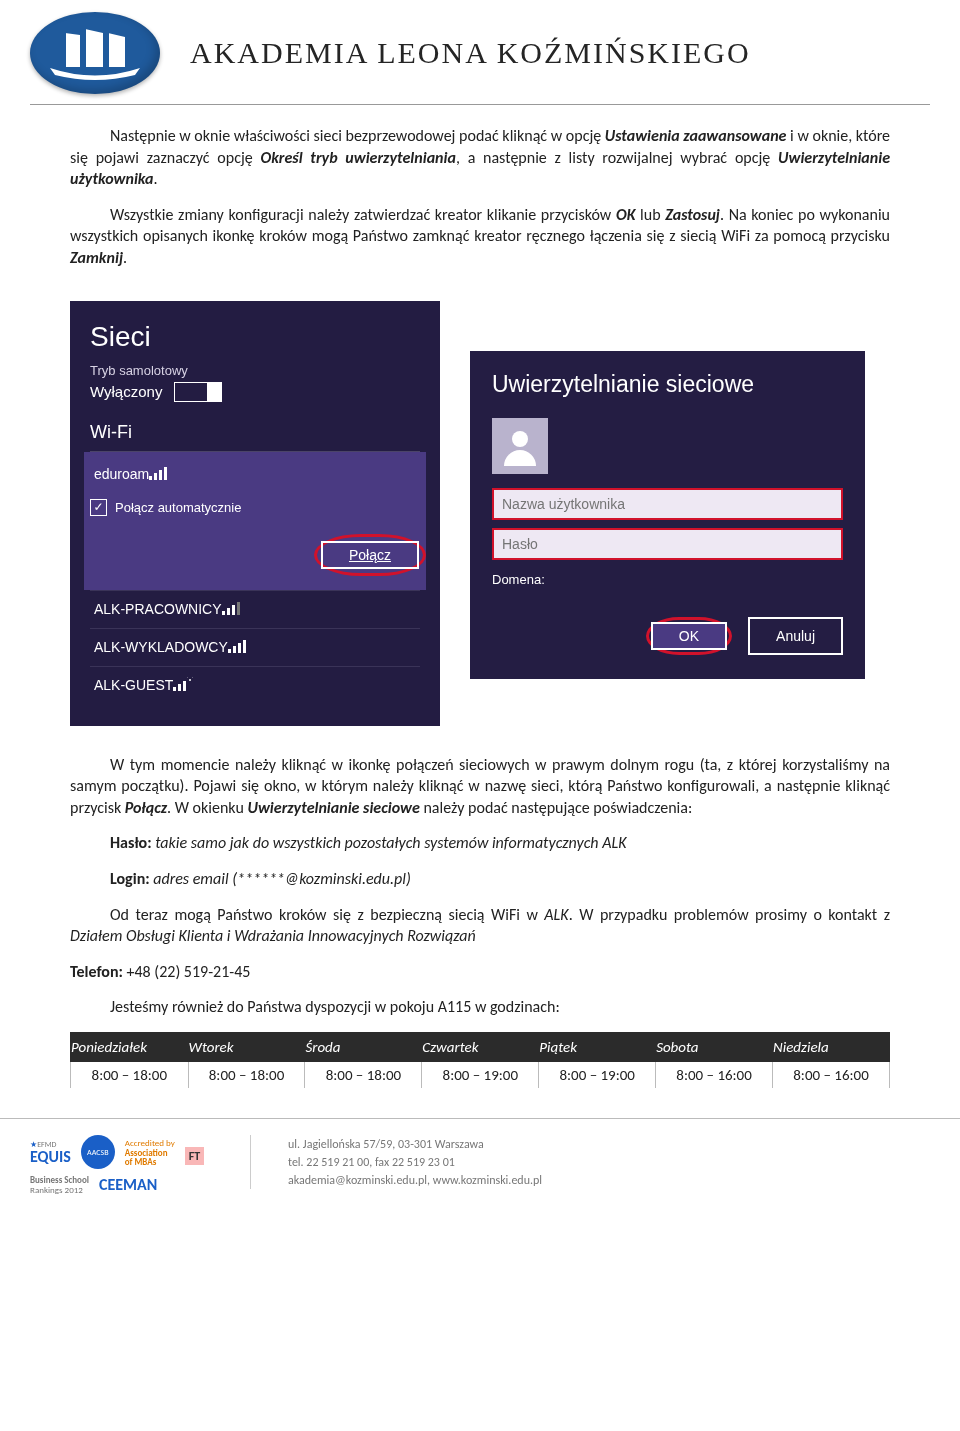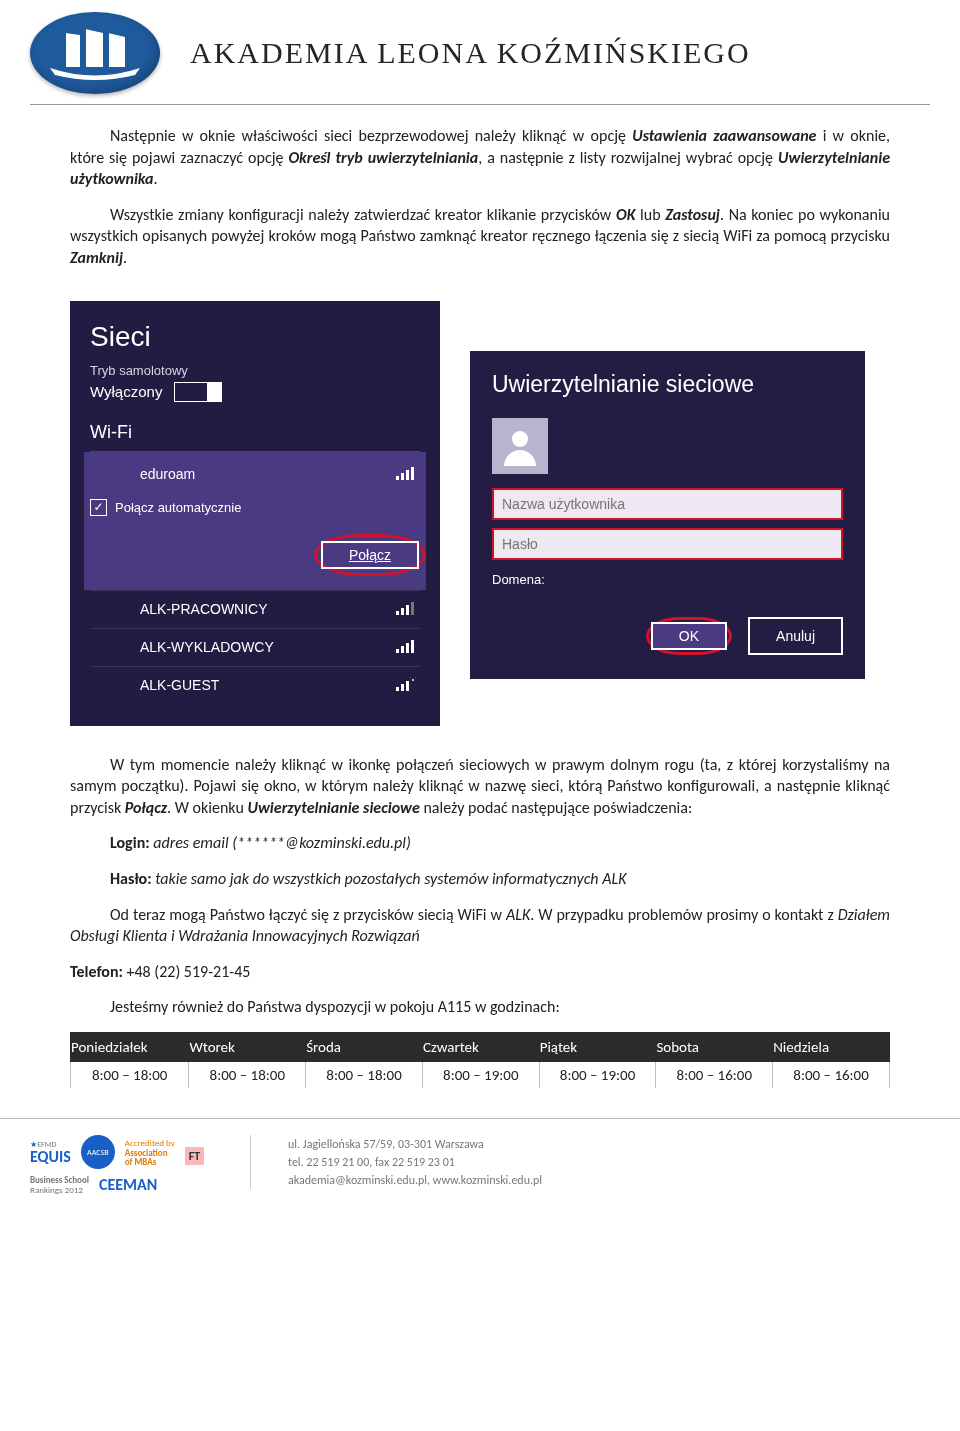--- a/index.html
+++ b/index.html
@@ -79,22 +79,22 @@
   .small-lbl{font-size:13px;color:#d7d2e4;}
   .toggle-row{display:flex;align-items:center;gap:12px;margin:4px 0 14px 0;font-size:15px;}
   .toggle{
     width:46px;height:18px;border:1px solid #fff;background:#231c42;position:relative;
   }
   .toggle::after{
     content:"";position:absolute;right:0;top:0;width:14px;height:18px;background:#fff;
   }
   .sec-label{font-size:18px;font-weight:300;border-bottom:1px solid #4b4468;padding:6px 0 8px 0;margin-bottom:0;}
   .net-item{
-    display:flex;align-items:center;justify-content:space-between;
-    font-size:14px;padding:10px 4px 10px 4px;margin-left:46px;
+    display:flex;align-items:center;justify-content:flex-start;
+    font-size:14px;padding:10px 4px 10px 4px;
   }
   .net-eduroam{background:#4a3a82;padding:14px 6px 4px 6px;margin:0 -6px 0 -6px;}
   .signal{display:inline-block;}
   .signal svg{width:20px;height:14px;}
   .chk-row{display:flex;align-items:center;gap:8px;font-size:13px;padding:6px 0 14px 0;}
   .chk{
     width:15px;height:15px;border:1px solid #fff;display:flex;align-items:center;justify-content:center;font-size:12px;
   }
   .connect-row{display:flex;justify-content:flex-end;padding:0 0 14px 0;margin:0 -6px 0 -6px;background:#4a3a82;}
   .btn-connect{
@@ -140,21 +140,21 @@
   a.mail{color:#1a5fc7;text-decoration:underline;}
 
   
   table.hours{
     width:100%;
     border-collapse:collapse;
     font-size:15px;
     margin-top:4px;
   }
   table.hours th{
-    background:#2b2b2b;color:#fff;font-weight:normal;padding:4px 0;border:1px solid #2b2b2b;
+    background:#2b2b2b;color:#fff;font-weight:normal;padding:4px 0;border:1px solid #2b2b2b;font-style:italic;
   }
   table.hours td{
     text-align:center;border-left:1px solid #bbb;border-right:1px solid #bbb;padding:3px 0;
   }
 
   
   .footer{
     display:flex;align-items:flex-start;
     padding:16px 30px 4px 30px;border-top:1px solid #bbb;margin-top:20px;
     font-size:12px;color:#777;
@@ -189,24 +189,24 @@
       </div>
       <div class="header-text">
         <div class="header-title">AKADEMIA LEONA KOŹMIŃSKIEGO</div>
       </div>
     </div>
   </div>
   <div class="header-rule"></div>
 
   <div class="content">
     <p class="indent">
-      <span>Następnie w oknie właściwości sieci bezprzewodowej należy kliknąć w opcję </span><span class="bold-i">Ustawienia zaawansowane</span><span> i w oknie, które się pojawi zaznaczyć opcję </span><span class="bold-i">Określ tryb uwierzytelniania</span><span>, a następnie z listy rozwijalnej wybrać opcję </span><span class="bold-i">Uwierzytelnianie użytkownika</span><span>.</span>
+      <span>Następnie w oknie właściwości sieci bezprzewodowej podać kliknąć w opcję </span><span class="bold-i">Ustawienia zaawansowane</span><span> i w oknie, które się pojawi zaznaczyć opcję </span><span class="bold-i">Określ tryb uwierzytelniania</span><span>, a następnie z listy rozwijalnej wybrać opcję </span><span class="bold-i">Uwierzytelnianie użytkownika</span><span>.</span>
     </p>
     <p class="indent">
-      <span>Wszystkie zmiany konfiguracji należy zatwierdzać kreator klikanie przycisków </span><span class="bold-i">OK</span><span> lub </span><span class="bold-i">Zastosuj</span><span>. Na koniec po wykonaniu wszystkich opisanych powyżej kroków mogą Państwo zamknąć kreator ręcznego łączenia się z siecią WiFi za pomocą przycisku </span><span class="bold-i">Zamknij</span><span>.</span>
+      <span>Wszystkie zmiany konfiguracji należy zatwierdzać kreator klikanie przycisków </span><span class="bold-i">OK</span><span> lub </span><span class="bold-i">Zastosuj</span><span>. Na koniec po wykonaniu wszystkich opisanych ikonkę kroków mogą Państwo zamknąć kreator ręcznego łączenia się z siecią WiFi za pomocą przycisku </span><span class="bold-i">Zamknij</span><span>.</span>
     </p>
   </div>
 
   <div class="composite">
 
     <div class="win-panel">
       <h2>Sieci</h2>
       <div class="small-lbl">Tryb samolotowy</div>
       <div class="toggle-row">
         <span>Wyłączony</span>
@@ -289,26 +289,26 @@
       </div>
     </div>
   </div>
 
   <div class="content">
     <p class="indent">
       <span>W tym momencie należy kliknąć w ikonkę połączeń sieciowych w prawym dolnym rogu (ta, z której korzystaliśmy na samym początku). Pojawi się okno, w którym należy kliknąć w nazwę sieci, którą Państwo konfigurowali, a następnie kliknąć przycisk </span><span class="bold-i">Połącz</span><span>. W okienku </span><span class="bold-i">Uwierzytelnianie sieciowe</span><span> należy podać następujące poświadczenia:</span>
     </p>
 
     <div class="login-lines">
+      <p><b>Hasło:</b><span class="ital"> takie samo jak do wszystkich pozostałych systemów informatycznych ALK</span></p>
       <p><b>Login:</b><span class="ital"> adres email (******@kozminski.edu.pl)</span></p>
-      <p><b>Hasło:</b><span class="ital"> takie samo jak do wszystkich pozostałych systemów informatycznych ALK</span></p>
     </div>
 
     <p class="indent">
-      <span>Od teraz mogą Państwo łączyć się z przycisków siecią WiFi w </span><span class="ital">ALK</span><span>. W przypadku problemów prosimy o kontakt z </span><span class="ital">Działem Obsługi Klienta i Wdrażania Innowacyjnych Rozwiązań</span>
+      <span>Od teraz mogą Państwo kroków się z bezpieczną siecią WiFi w </span><span class="ital">ALK</span><span>. W przypadku problemów prosimy o kontakt z </span><span class="ital">Działem Obsługi Klienta i Wdrażania Innowacyjnych Rozwiązań</span>
     </p>
 
     <p><b>Telefon: </b><span>+48 (22) 519-21-45</span></p>
 
     <p class="indent">Jesteśmy również do Państwa dyspozycji w pokoju A115 w godzinach:</p>
 
     <table class="hours">
       <tbody>
           <tr>
         <th>Poniedziałek</th>

